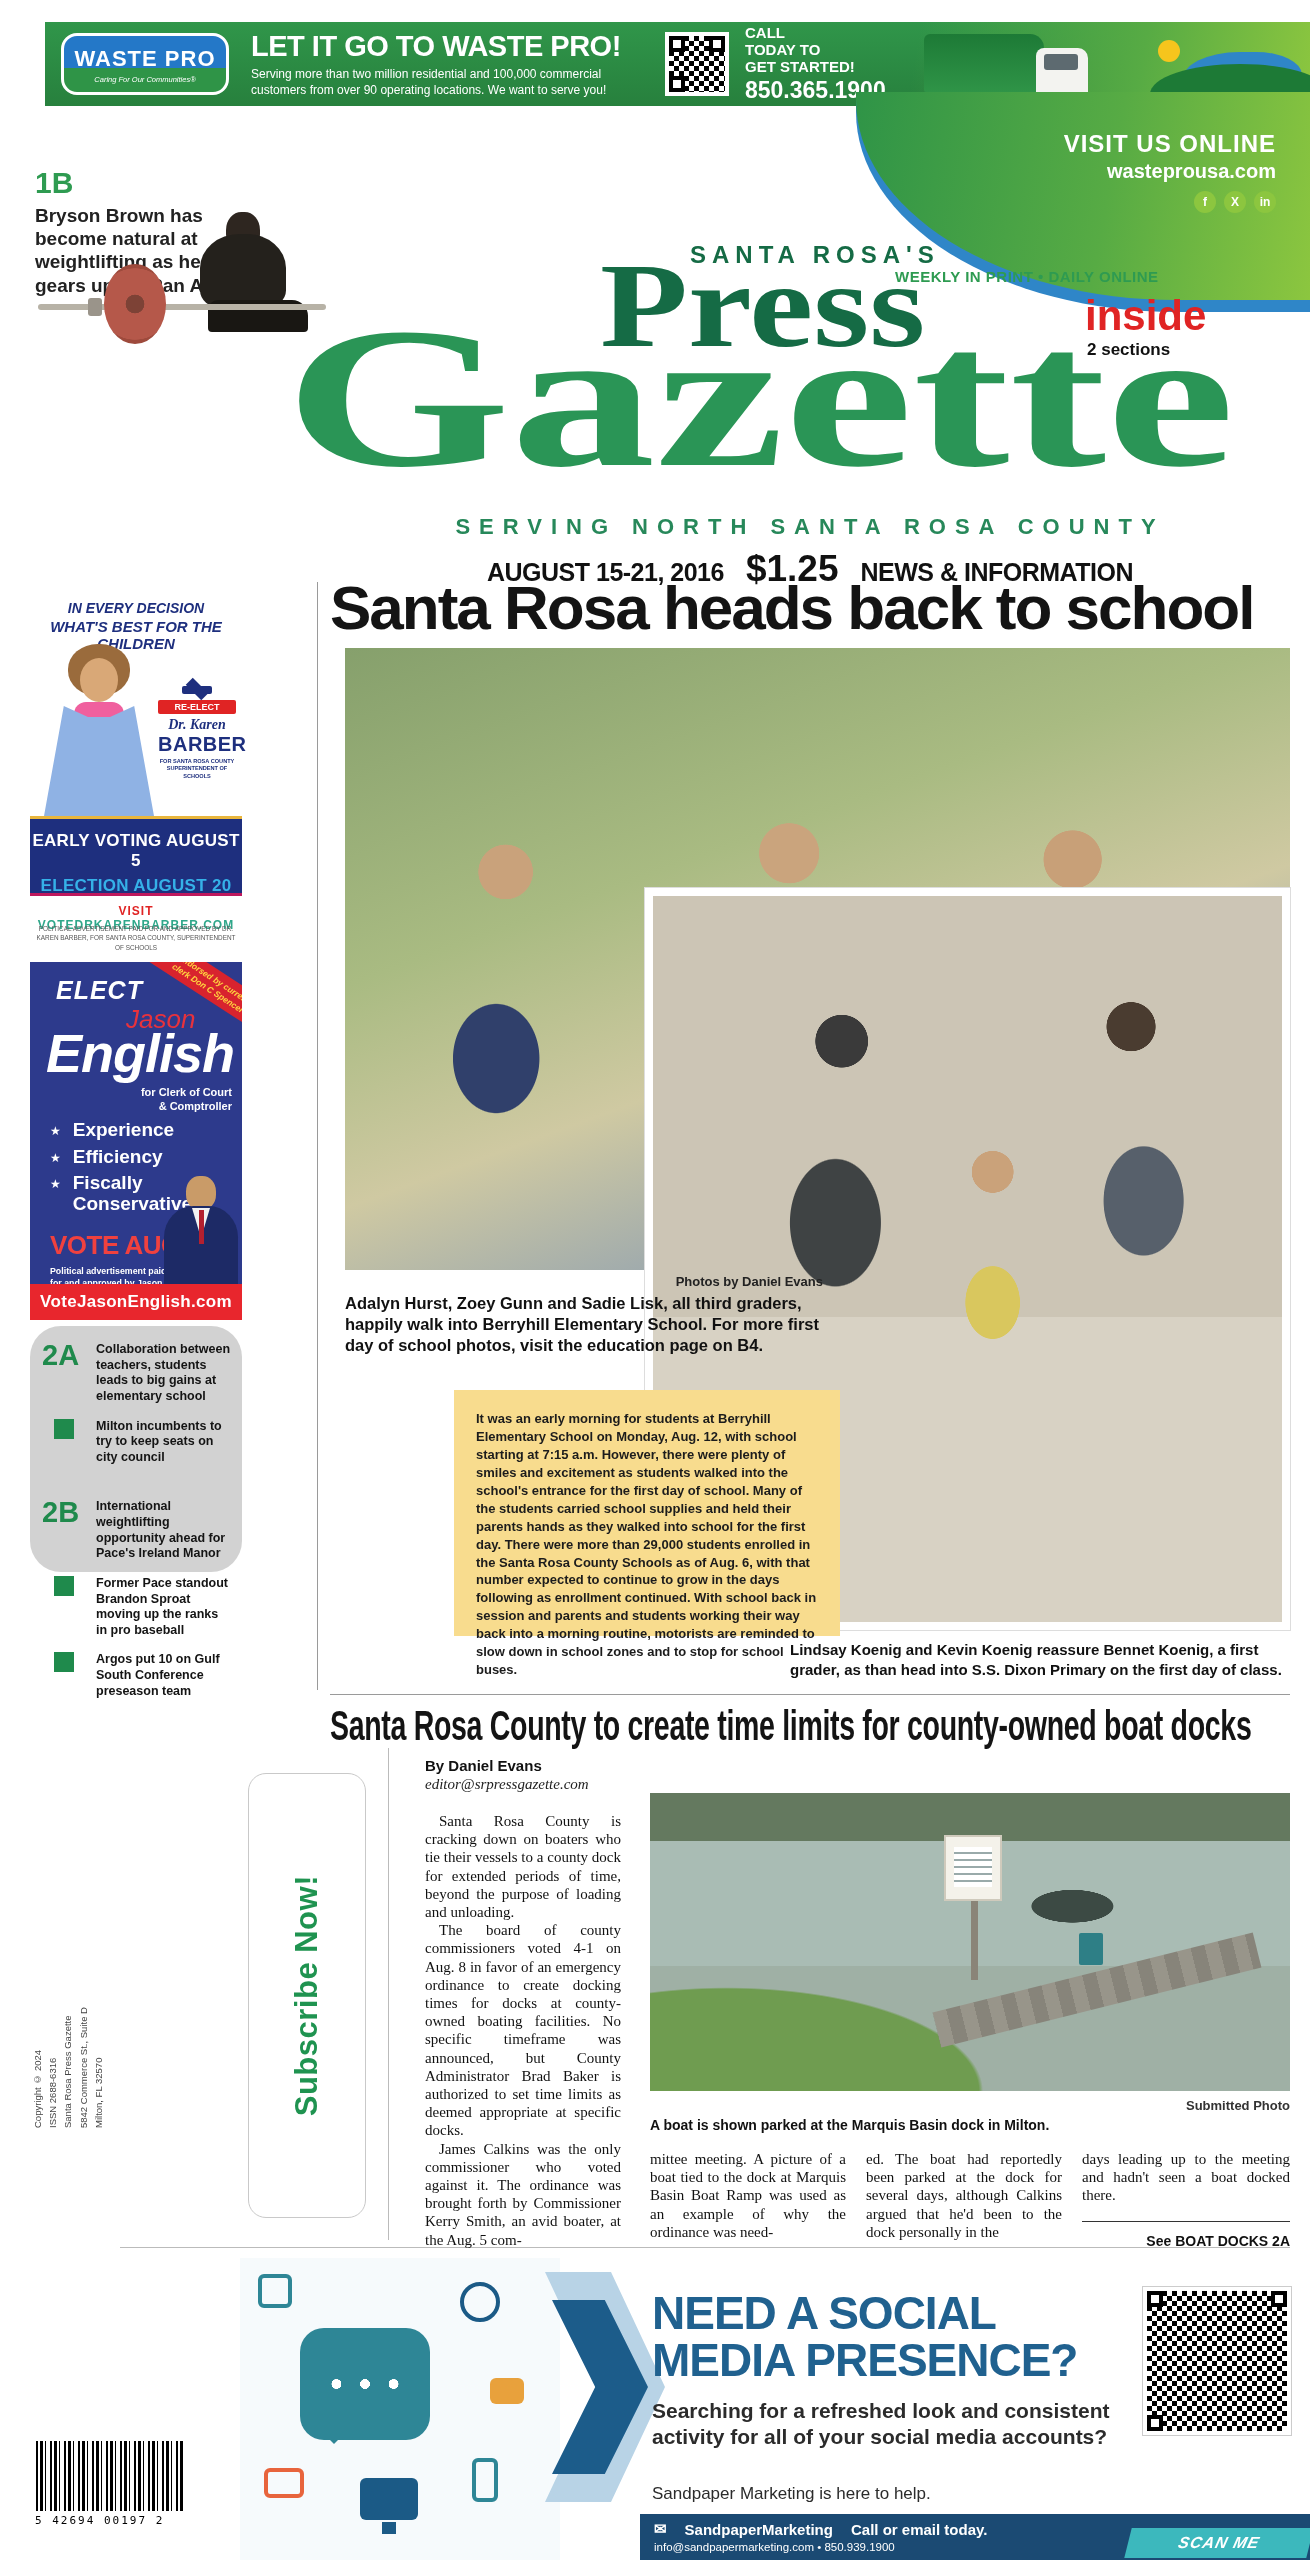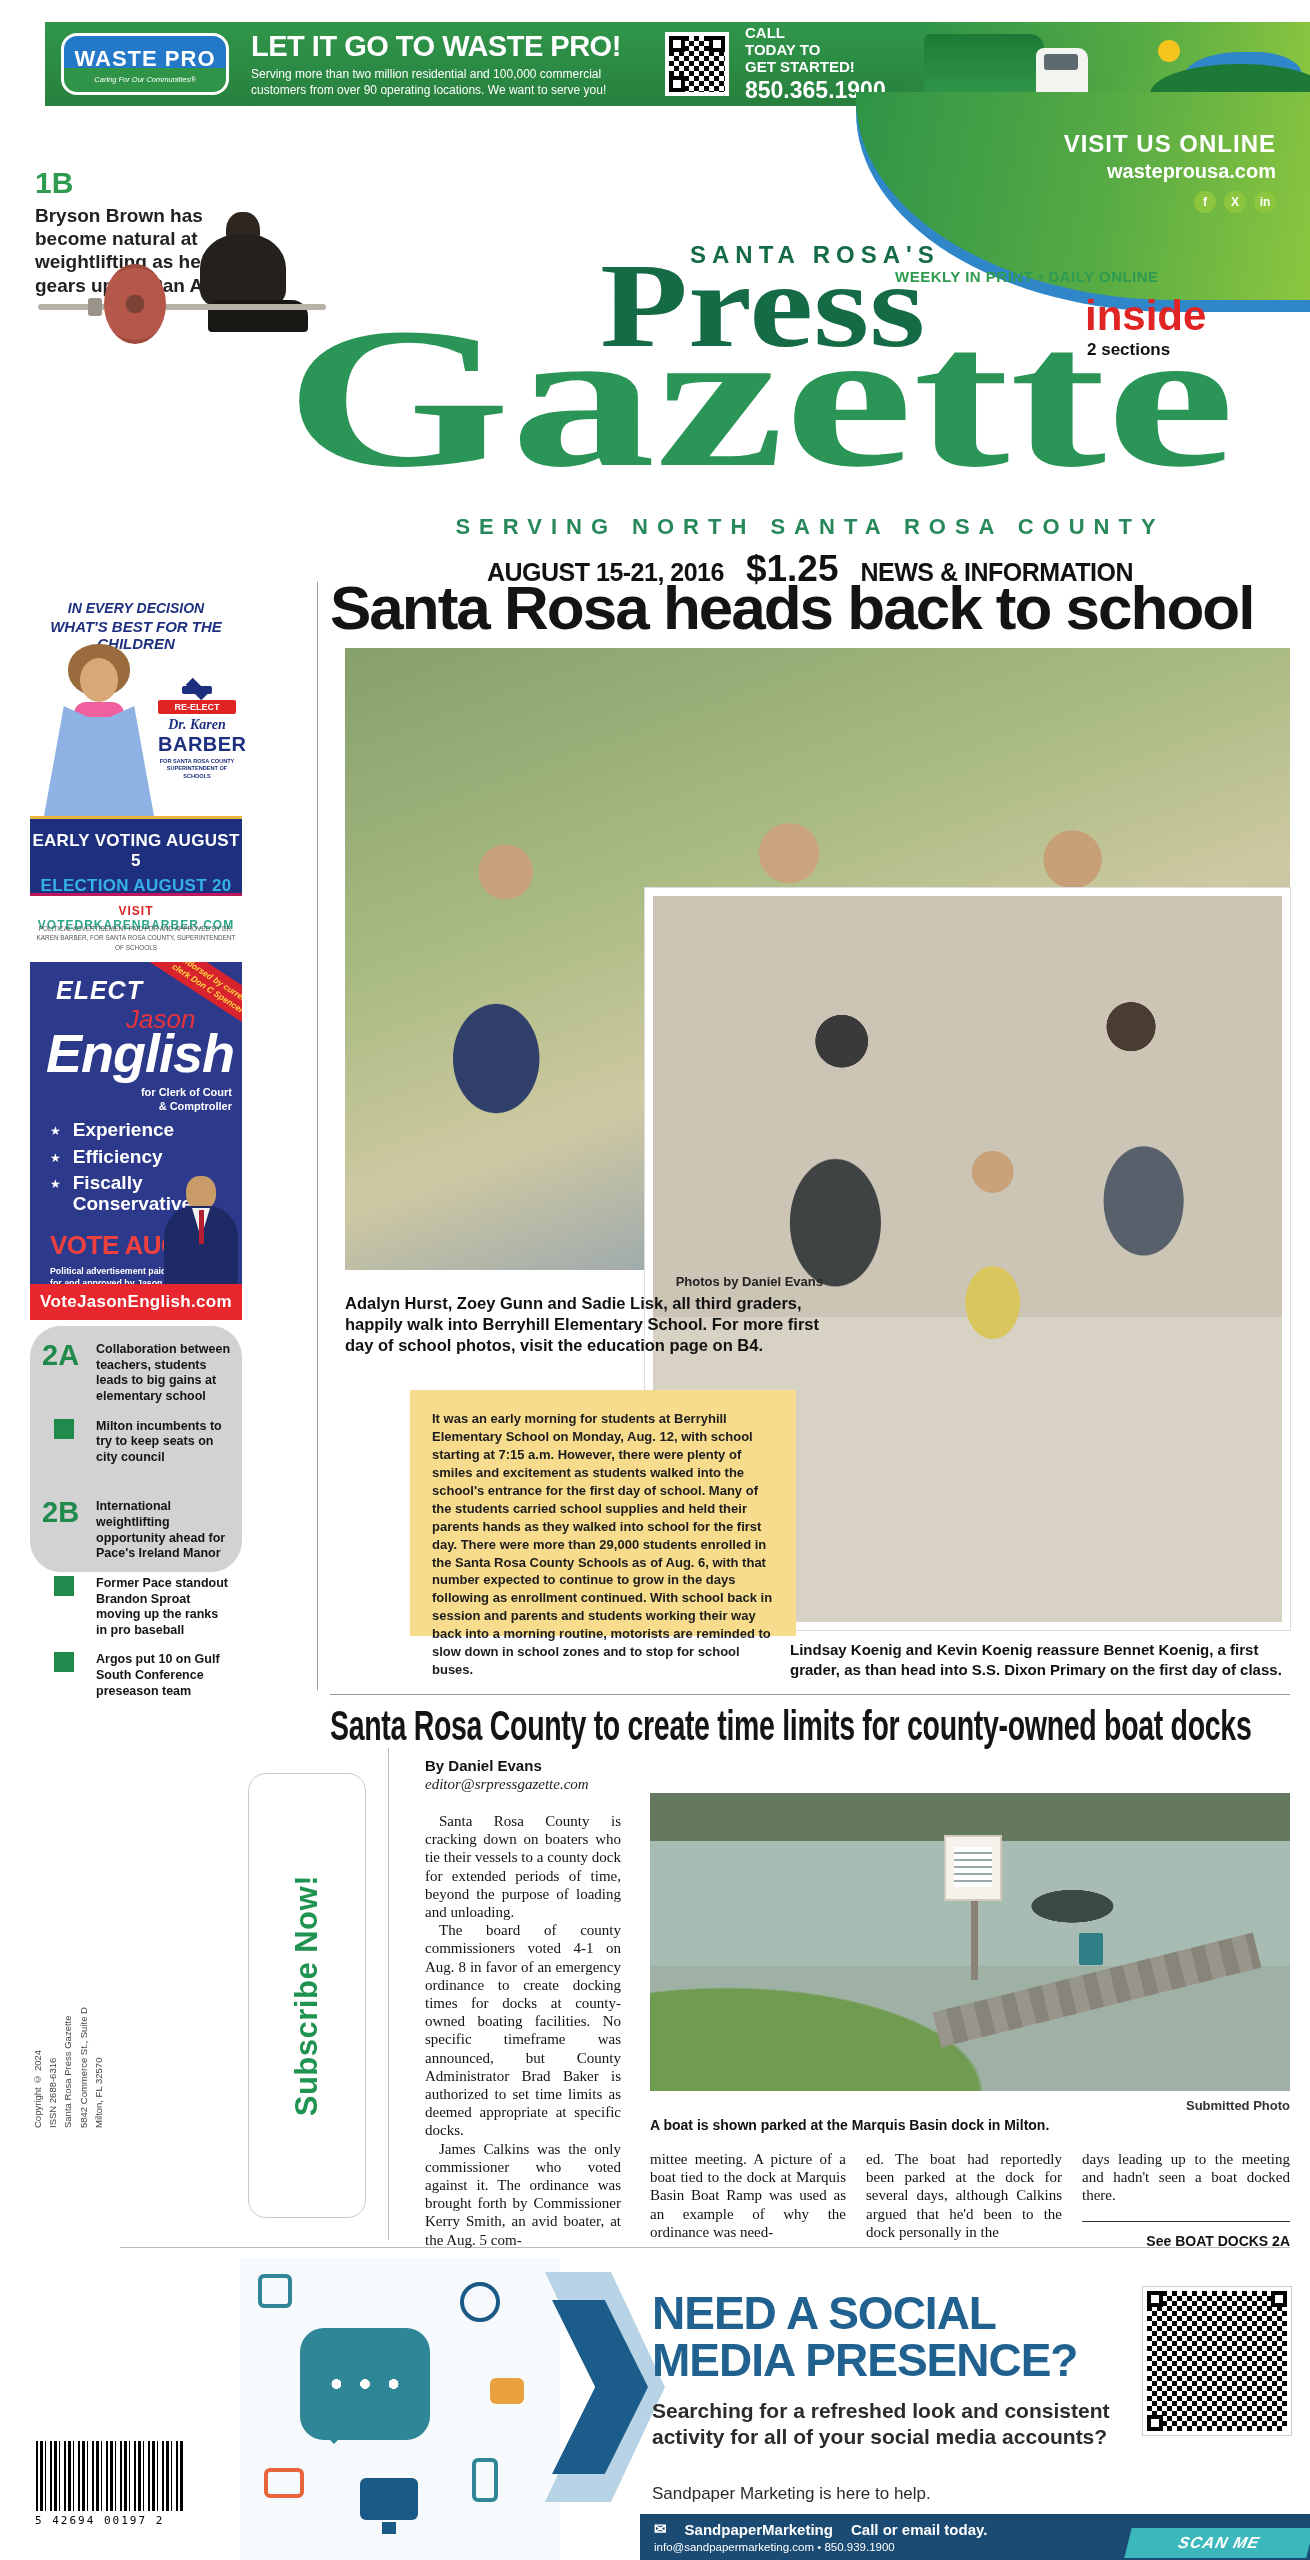--- a/index.html
+++ b/index.html
@@ -140,21 +140,21 @@
     background:
       radial-gradient(58px 58px at 30% 20%, #3a3a3a 0 45%, transparent 46%),
       radial-gradient(100px 140px at 29% 45%, #3f4344 0 45%, transparent 46%),
       radial-gradient(46px 46px at 54% 38%, #caa27a 0 45%, transparent 46%),
       radial-gradient(60px 80px at 54% 56%, #d9c75e 0 45%, transparent 46%),
       radial-gradient(54px 54px at 76% 18%, #4a3c30 0 45%, transparent 46%),
       radial-gradient(88px 120px at 78% 42%, #57606b 0 45%, transparent 46%),
       linear-gradient(#ccc5b5 0 58%, #d8d2c4 58% 100%); }
   .lead-credit { left:345px; top:1274px; width:478px; text-align:right; font-weight:bold; font-size:13px; color:#222; }
   .lead-cap1 { left:345px; top:1293px; width:478px; font-weight:800; font-size:16.5px; line-height:1.28; color:#111; }
-  .highlight-box { left:410px; top:1390px; width:386px; height:246px; background:#f8dc8e; padding:20px 22px; font-weight:bold; font-size:13px; line-height:1.38; color:#1c1c1c; }
+  .highlight-box { left:454px; top:1390px; width:386px; height:246px; background:#f8dc8e; padding:20px 22px; font-weight:bold; font-size:13px; line-height:1.38; color:#1c1c1c; }
   .lead-cap2 { left:790px; top:1640px; width:502px; font-weight:800; font-size:15px; line-height:1.3; color:#111; }
 
   
   .docks-headline { left:330px; top:1702px; font-weight:800; font-size:42px; letter-spacing:-0.5px; color:#141414; white-space:nowrap; transform:scaleX(0.68); transform-origin:left top; }
   .byline { left:425px; top:1757px; font-weight:bold; font-size:15px; color:#111; }
   .byemail { left:425px; top:1776px; font-family:"Liberation Serif", serif; font-style:italic; font-size:15px; color:#222; }
   .serifcol { font-family:"Liberation Serif", serif; font-size:15px; line-height:18.2px; text-align:justify; color:#111; }
   .serifcol p { text-indent:14px; }
   .dcol1 { left:425px; top:1812px; width:196px; }
   .boat-photo { left:650px; top:1793px; width:640px; height:298px;

